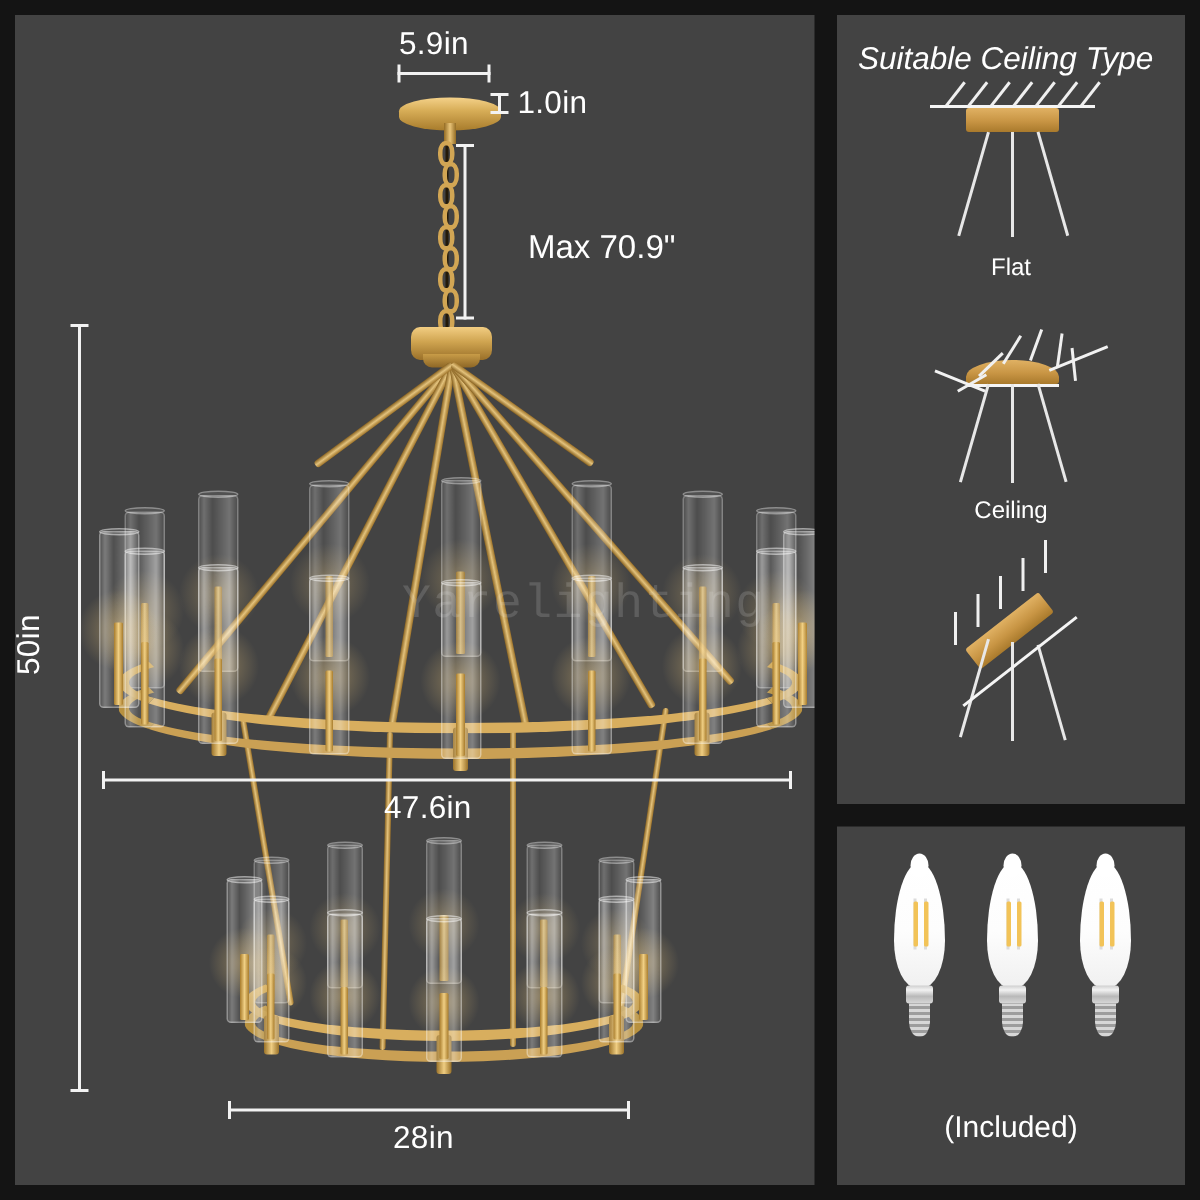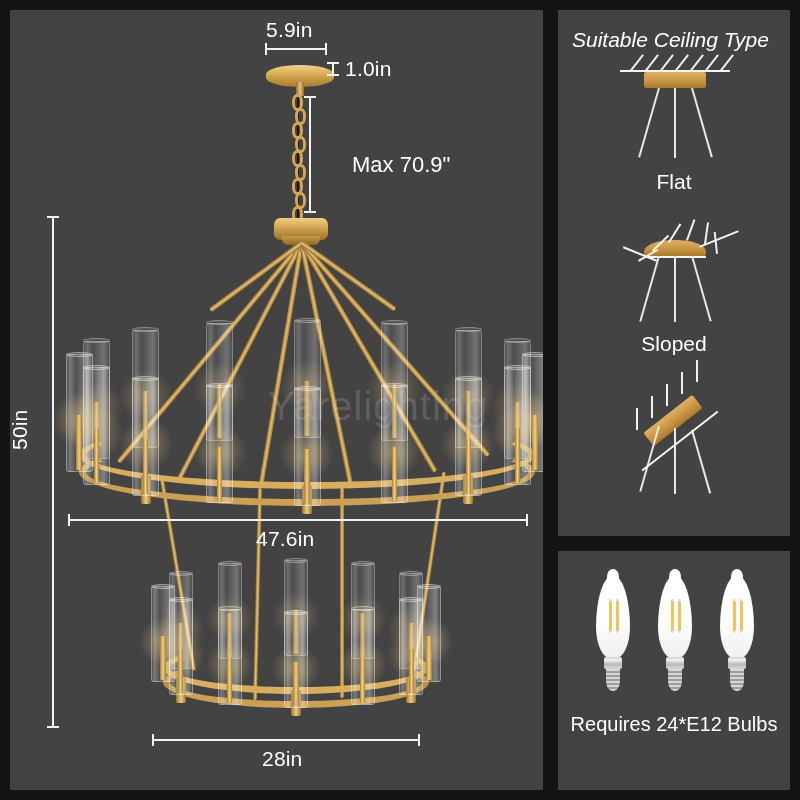--- a/index.html
+++ b/index.html
@@ -23,22 +23,22 @@
 
   
   .hline{position:absolute;height:2px;background:#f2f2f2;}
   .vline{position:absolute;width:2px;background:#f2f2f2;}
   .capV{position:absolute;width:12px;height:2px;background:#f2f2f2;}
   .capH{position:absolute;width:2px;height:12px;background:#f2f2f2;}
 
   
   #watermark{
     position:absolute;left:258px;top:374px;
-    font-size:40px;color:rgba(235,235,235,0.16);
-    letter-spacing:1px;white-space:nowrap;
+    font-size:32px;color:rgba(235,235,235,0.16);
+    letter-spacing:1px;white-space:nowrap;font-family:Liberation Mono, monospace;
   }
 
   
   #fixture{position:absolute;left:0;top:0;width:533px;height:780px;}
 
   
   #canopy{
     position:absolute;left:256px;top:55px;width:68px;height:22px;
     border-radius:50%/42%;
     background:linear-gradient(180deg,#f4d189 0%,#d7ad57 40%,#a87c2c 100%);
@@ -104,21 +104,21 @@
     background:radial-gradient(circle,rgba(255,214,130,0.40) 0%,
                                rgba(255,200,100,0.0) 70%);
   }
 
   
   .panel-title{
     position:absolute;color:#ffffff;font-style:italic;
     font-size:21px;white-space:nowrap;
   }
   .ct-label{
-    position:absolute;color:#ffffff;font-size:21px;
+    position:absolute;color:#ffffff;font-size:16px;
     text-align:center;white-space:nowrap;
   }
   .ceil-canopy{
     position:absolute;
     background:linear-gradient(180deg,#e0b163 0%,#c89544 55%,#a97a2c 100%);
   }
   .hatch{position:absolute;background:#f0f0f0;height:2px;transform-origin:0 0;}
   .ceilline{position:absolute;background:#f5f5f5;height:2px;}
   .droprod{position:absolute;background:#e8e8e8;width:1.5px;transform-origin:50% 0;}
 
@@ -392,21 +392,21 @@
     </div>
     <div class="ct-label" style="left:0;top:160px;width:232px;">Flat</div>
 
     <div id="diagram-sloped">
       <div class="ceil-canopy" style="left:86px;top:230px;width:62px;height:16px;border-radius:50% 50% 2px 2px/70% 70% 2px 2px;"></div>
       <div class="ceilline" style="left:86px;top:246px;width:62px;"></div>
       <div class="droprod" style="left:116px;top:246px;height:66px;"></div>
       <div class="droprod" style="left:100px;top:246px;height:68px;transform:rotate(16deg);"></div>
       <div class="droprod" style="left:133px;top:246px;height:68px;transform:rotate(-16deg);"></div>
     </div>
-    <div class="ct-label" style="left:0;top:322px;width:232px;">Sloped</div>
+    <div class="ct-label" style="left:0;top:322px;width:232px;">Ceiling</div>
 
     <div id="diagram-vaulted">
       <div class="ceil-canopy" style="left:84px;top:402px;width:62px;height:17px;border-radius:2px;transform:rotate(-38deg);"></div>
       <div class="droprod" style="left:116px;top:418px;height:66px;"></div>
       <div class="droprod" style="left:100px;top:416px;height:68px;transform:rotate(16deg);"></div>
       <div class="droprod" style="left:133px;top:420px;height:66px;transform:rotate(-16deg);"></div>
     </div>
   <div class="hatch" style="left: 72px; top: 60px; width: 20px; transform: rotate(-52deg);"></div>
       <div class="hatch" style="left: 87px; top: 60px; width: 20px; transform: rotate(-52deg);"></div>
       <div class="hatch" style="left: 102px; top: 60px; width: 20px; transform: rotate(-52deg);"></div>
@@ -456,16 +456,16 @@
           <div class="bulb-glass" style="left: 4px; top: 6px; width: 34px; height: 84px;"></div>
           <div class="bulb-tip" style="left: 15px; top: 0px; width: 12px; height: 16px;"></div>
           <div class="fil-post" style="left: 17px; top: 30px; height: 34px;"></div>
           <div class="fil-post" style="left: 24px; top: 30px; height: 34px;"></div>
           <div class="fil-bar" style="left: 16.5px; top: 32px; height: 30px;"></div>
           <div class="fil-bar" style="left: 23.5px; top: 32px; height: 30px;"></div>
           <div class="bulb-neck" style="left: 12px; top: 88px; width: 18px; height: 12px;"></div>
           <div class="bulb-base" style="left: 14px; top: 100px; width: 14px; height: 22px;"></div>
         </div>
       </div>
-    <div class="bulbs-caption" style="top:162px;">Requires 24*E12 Bulbs</div>
+    <div class="bulbs-caption" style="top:190px;">(Included)</div>
   </div>
 
 </div>
 
 </body></html>

